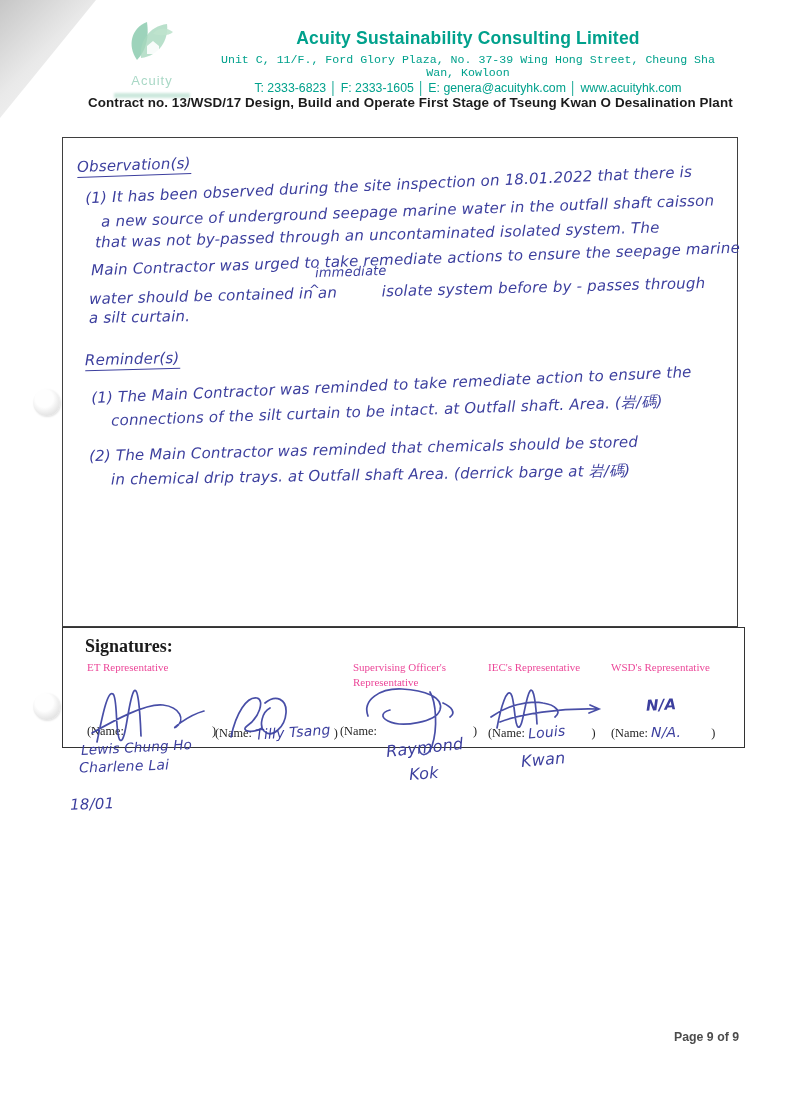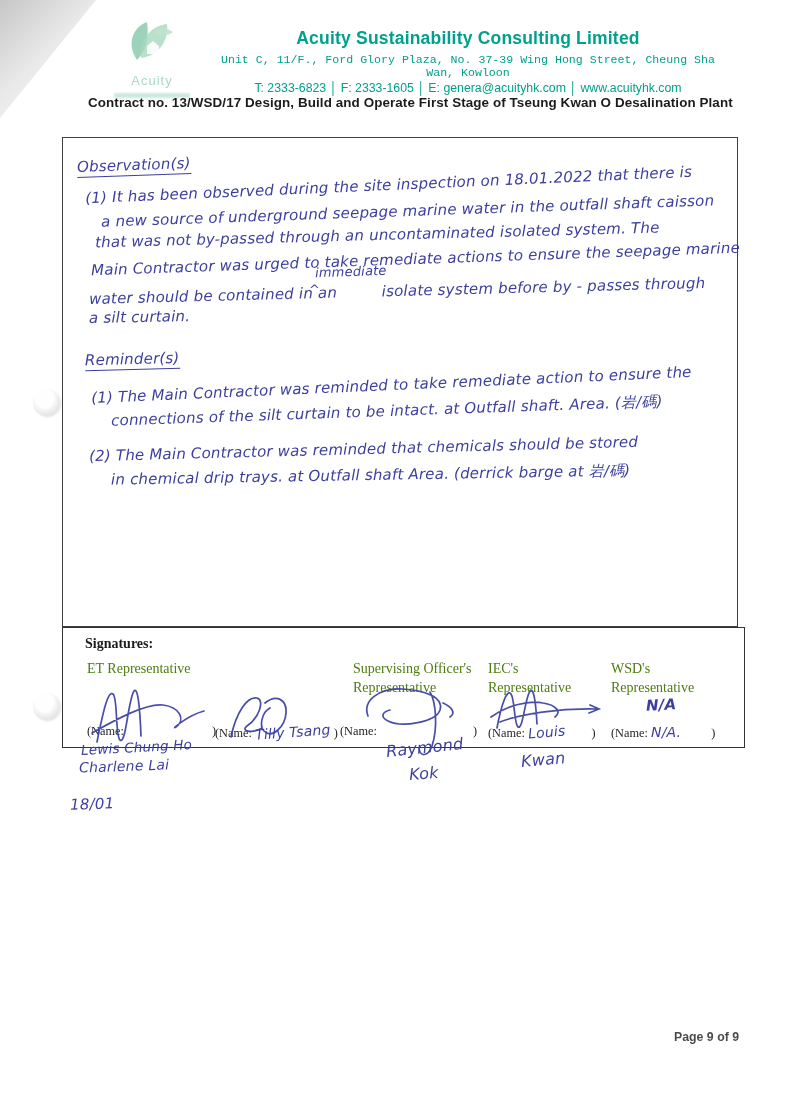--- a/index.html
+++ b/index.html
@@ -40,22 +40,22 @@
     font-style:italic;font-size:15px;white-space:pre;letter-spacing:.2px;
   }
   .hw-title{border-bottom:1.6px solid #3c3f9e;padding-bottom:1px;}
   .hw-small{font-size:13px;}
   
   .sig-box{
     position:absolute;left:62px;top:627px;width:683px;height:121px;
     border:1.8px solid #333;box-sizing:border-box;overflow:visible;
     font-family:"Liberation Serif",serif;
   }
-  .sig-title{position:absolute;left:22px;top:8px;font-weight:bold;font-size:14px;color:#1b1b1b;}
-  .sig-role{position:absolute;top:32px;font-size:14px;color:#4d7c0f;line-height:1.35;}
+  .sig-title{position:absolute;left:22px;top:8px;font-weight:bold;font-size:18px;color:#1b1b1b;}
+  .sig-role{position:absolute;top:32px;font-size:11px;color:#ec4899;line-height:1.35;}
   .name-line{position:absolute;top:96px;font-size:12.3px;color:#1e1e1e;white-space:pre;}
   .inline-name{position:relative;display:inline-block;font-size:14px;top:0;}
   .sig-svg{position:absolute;left:0;top:0;pointer-events:none;}
   .footer-page{position:absolute;right:50px;top:1030px;font-size:12.3px;font-weight:bold;color:#4c4c4c;}
 </style>
 </head>
 <body>
 
 <div class="page">
 

